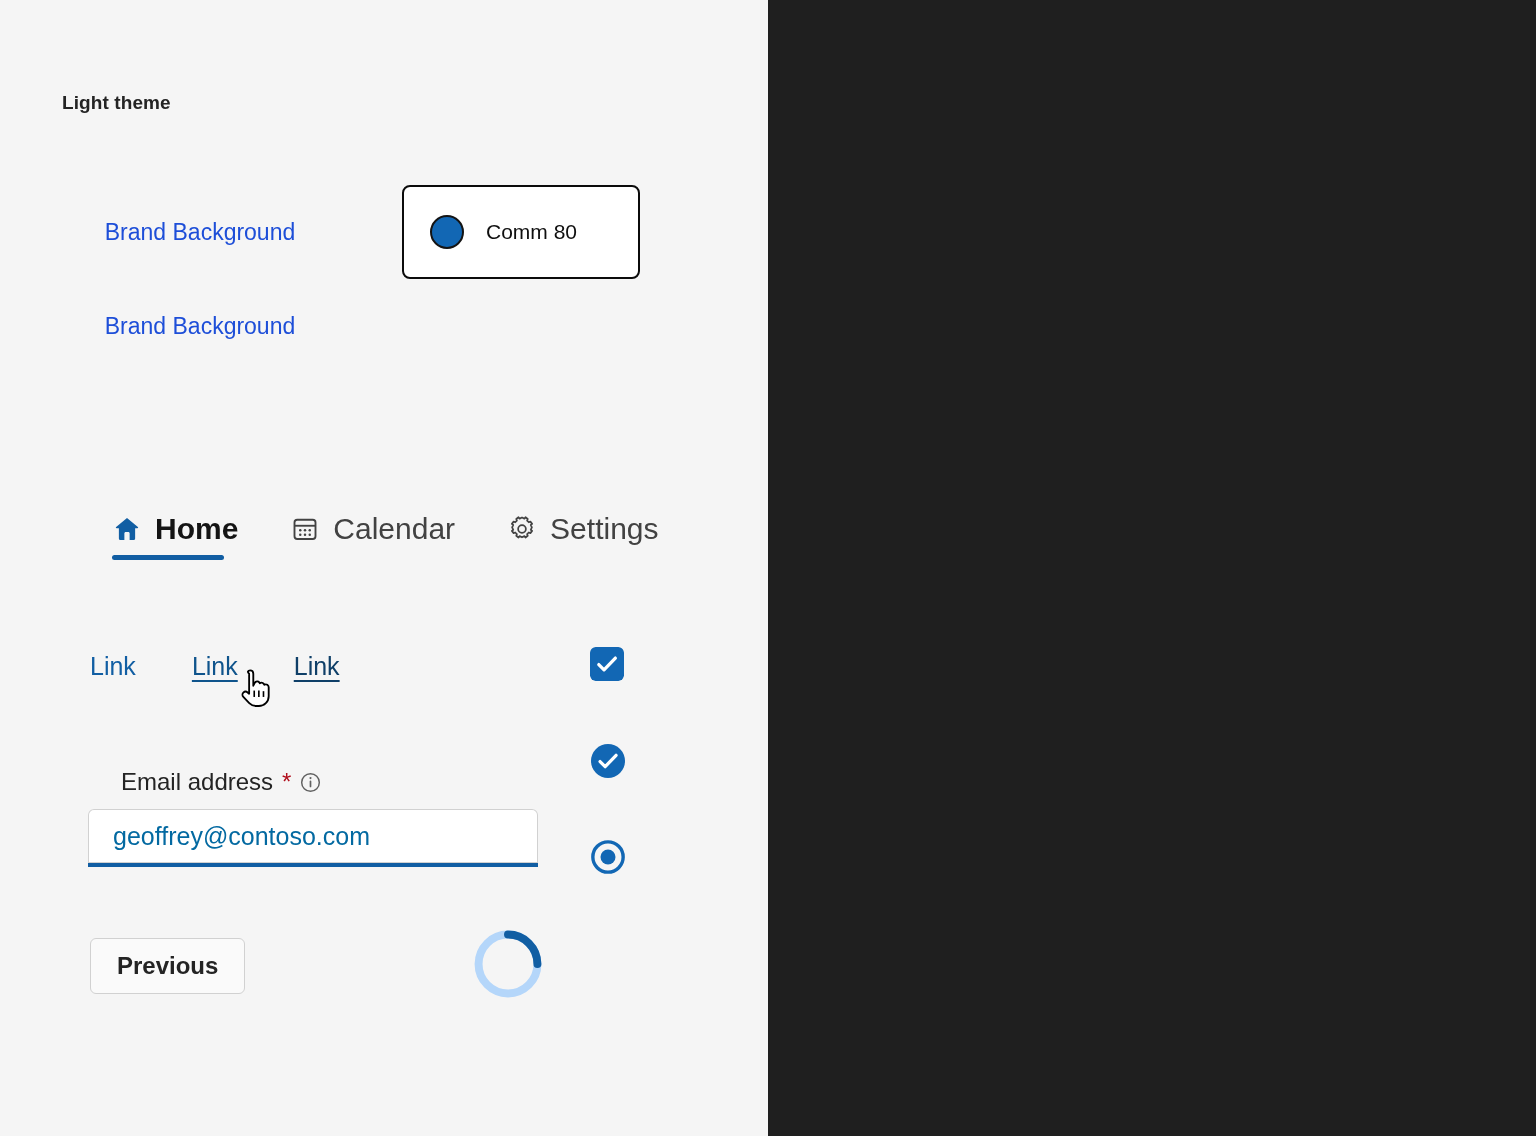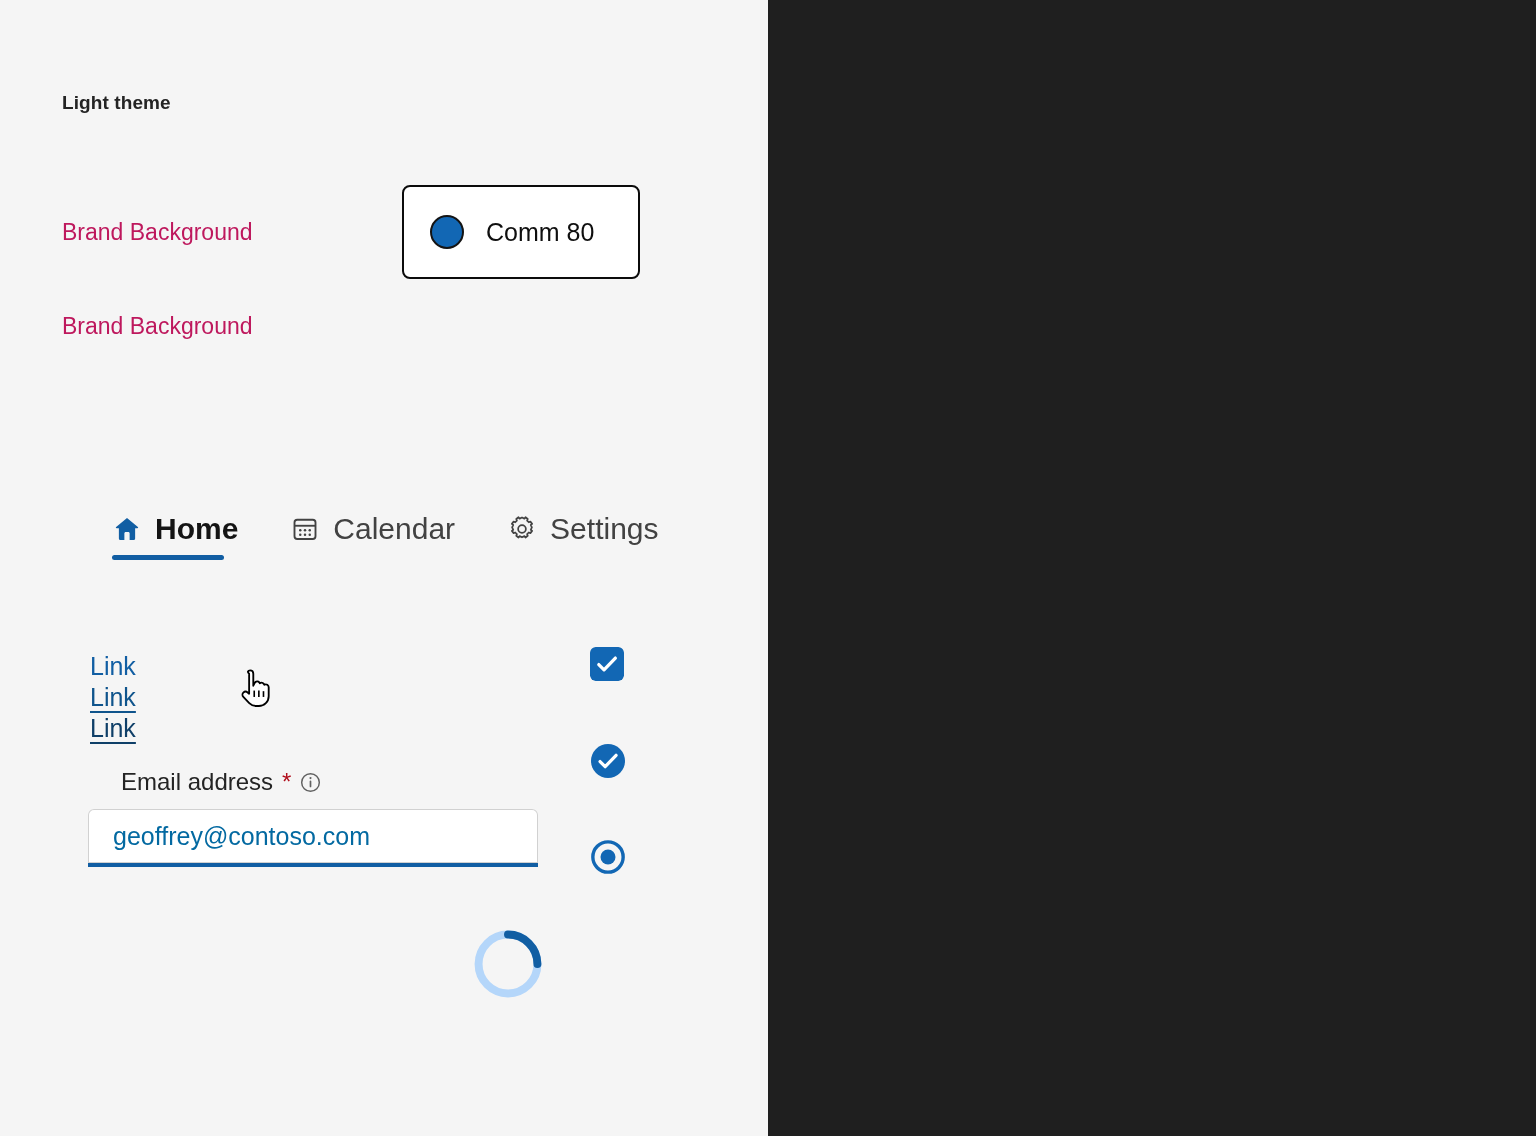--- a/index.html
+++ b/index.html
@@ -39,22 +39,22 @@
   .light .theme-title { color: #242424; }
 
   
   .token-row {
     position: absolute;
     display: flex;
     align-items: center;
   }
   .token-label {
     font-size: 23px;
-    color: #be185d;
-    text-align: left;
+    color: #1d4ed8;
+    text-align: center;
     width: 340px;
     padding-right: 64px;
   }
   .swatch-box {
     display: flex;
     align-items: center;
     gap: 22px;
     border-radius: 8px;
     padding: 0 26px;
     height: 94px;
@@ -64,21 +64,21 @@
     background: #ffffff;
     border: 2px solid #0b0b0b;
   }
   .swatch-dot {
     width: 34px;
     height: 34px;
     border-radius: 50%;
     flex: 0 0 auto;
   }
   .light .swatch-dot { border: 2px solid #141414; }
-  .swatch-text { font-size: 25px; }
+  .swatch-text { font-size: 21px; }
   .light .swatch-text { color: #0f0f0f; }
 
   #lt-row-bg { left: 62px;  top: 185px; }
   #lt-row-fg { left: 62px;  top: 313px; }
 
   
   .tabstrip {
     position: absolute;
     display: flex;
     align-items: flex-end;
@@ -100,21 +100,21 @@
     position: absolute;
     left: 0; right: 14px;
     bottom: 0;
     height: 5px;
     border-radius: 3px;
   }
   .light .tab-underline { background: #115ea3; }
   .tab-icon { width: 30px; height: 30px; display: block; }
 
   
-  .links-row { position: absolute; display: flex; flex-direction: column; }
+  .links-row { position: absolute; display: flex; }
   #lt-links { left: 90px; top: 652px; }
   .link {
     font-size: 25px;
     margin-right: 56px;
     text-decoration: none;
     padding-bottom: 2px;
     white-space: nowrap;
   }
   .light .link          { color: #115ea3; }
   .light .link.hovered  { color: #0f548c; text-decoration: underline; text-underline-offset: 5px; }
@@ -264,20 +264,21 @@
         <svg class="info-icon" viewBox="0 0 20 20">
           <circle cx="10" cy="10" r="8.4" fill="none" stroke="#616161" stroke-width="1.4"></circle>
           <circle cx="10" cy="5.8" r="1" fill="#616161"></circle>
           <rect x="9.2" y="8.2" width="1.6" height="6.4" rx=".8" fill="#616161"></rect>
         </svg>
       </div>
       <div class="text-input" title="geoffrey@contoso.com">geoffrey@contoso.com</div>
     </div>
 
     <div class="btn-row" id="lt-buttons">
+      <button class="btn secondary">Previous</button>
     </div>
 
     <div class="indicator" id="lt-checkbox">
       <svg class="cb-square" viewBox="0 0 24 24">
         <rect x="0" y="0" width="24" height="24" rx="4" fill="#1267b4"></rect>
         <path d="M6.2 12.4l3.7 3.7 8-8.3" fill="none" stroke="#ffffff" stroke-width="2.3" stroke-linecap="round" stroke-linejoin="round"></path>
       </svg>
     </div>
     <div class="indicator" id="lt-checkcircle">
       <svg class="cc-circle" viewBox="0 0 24 24">

